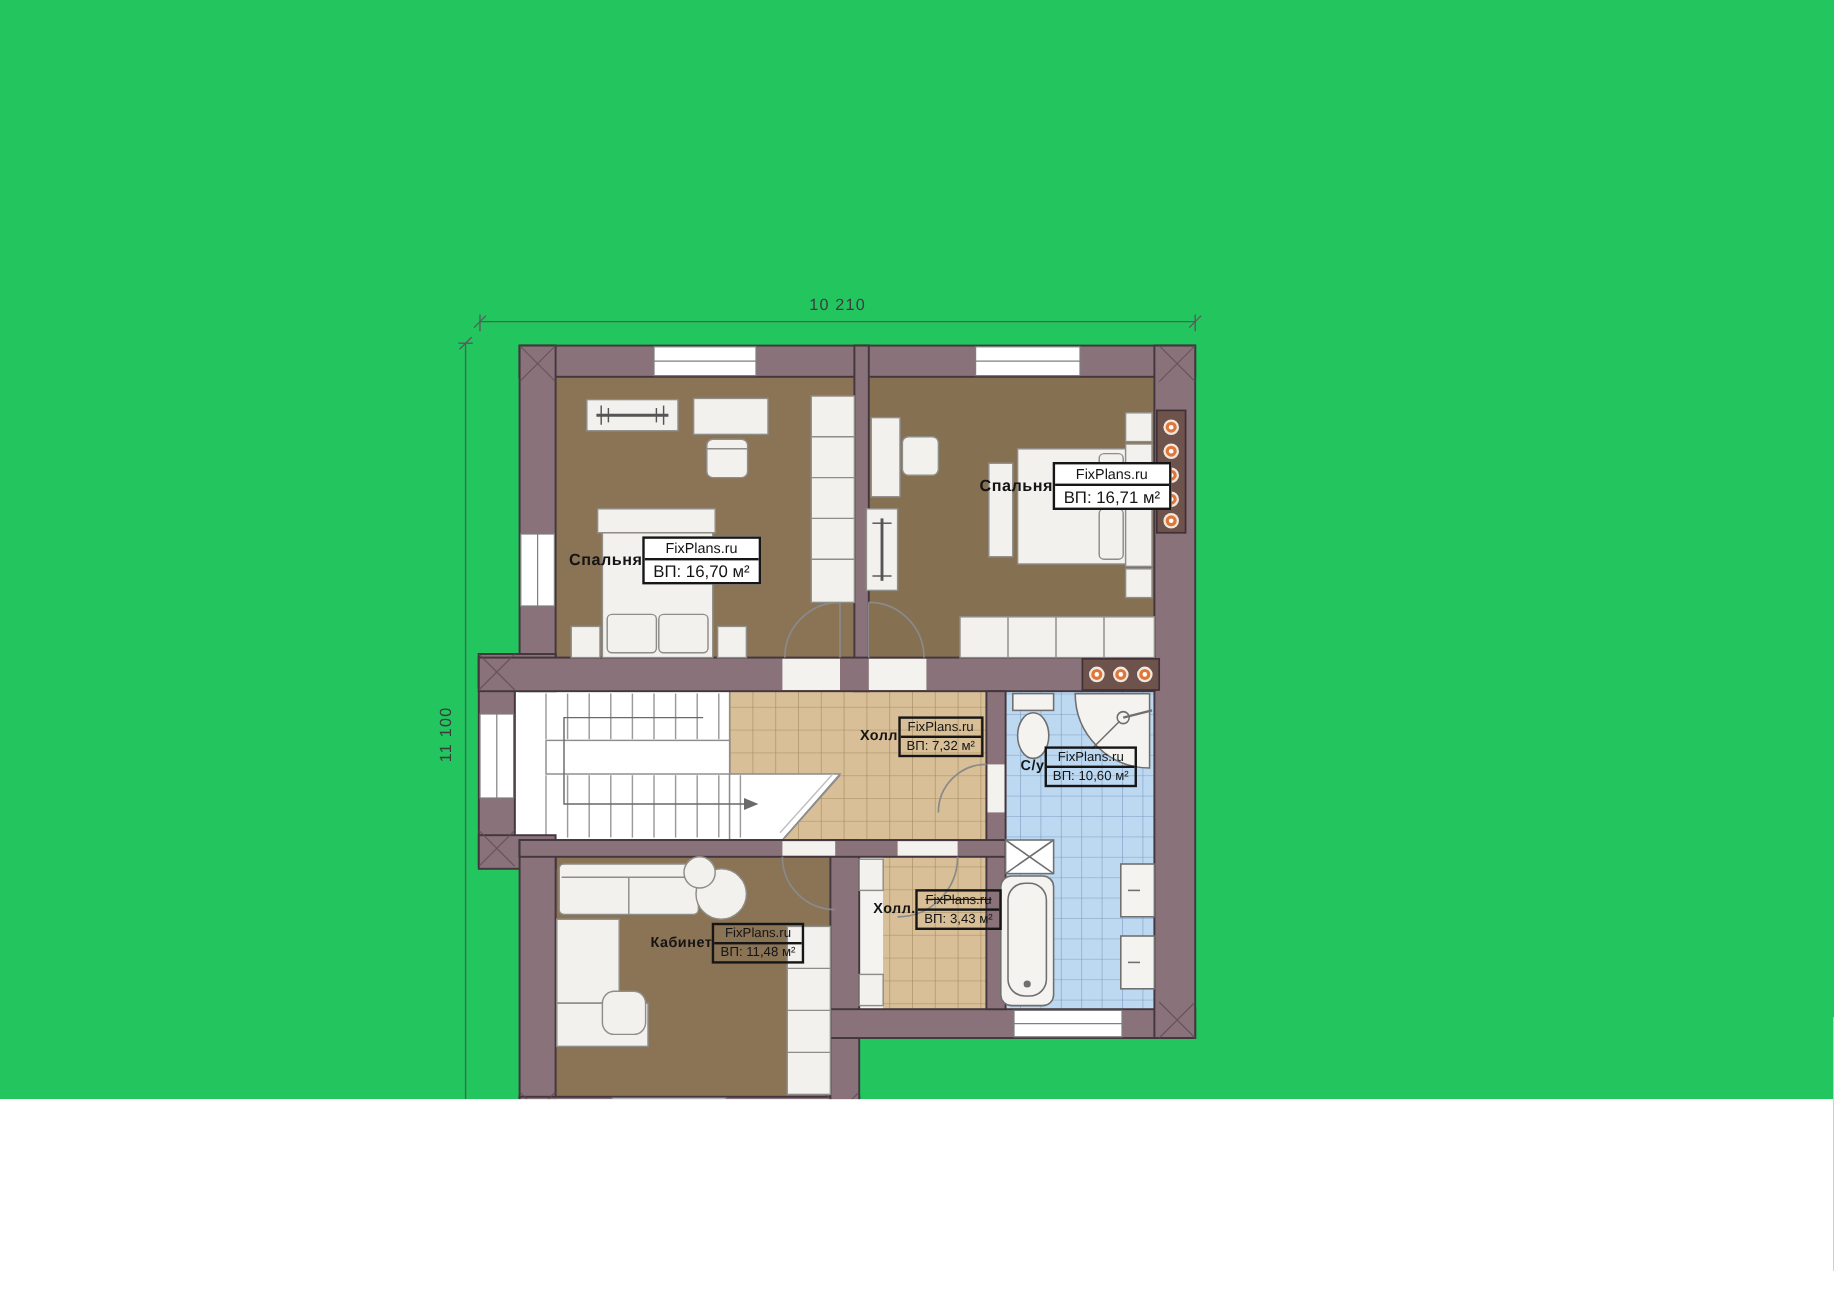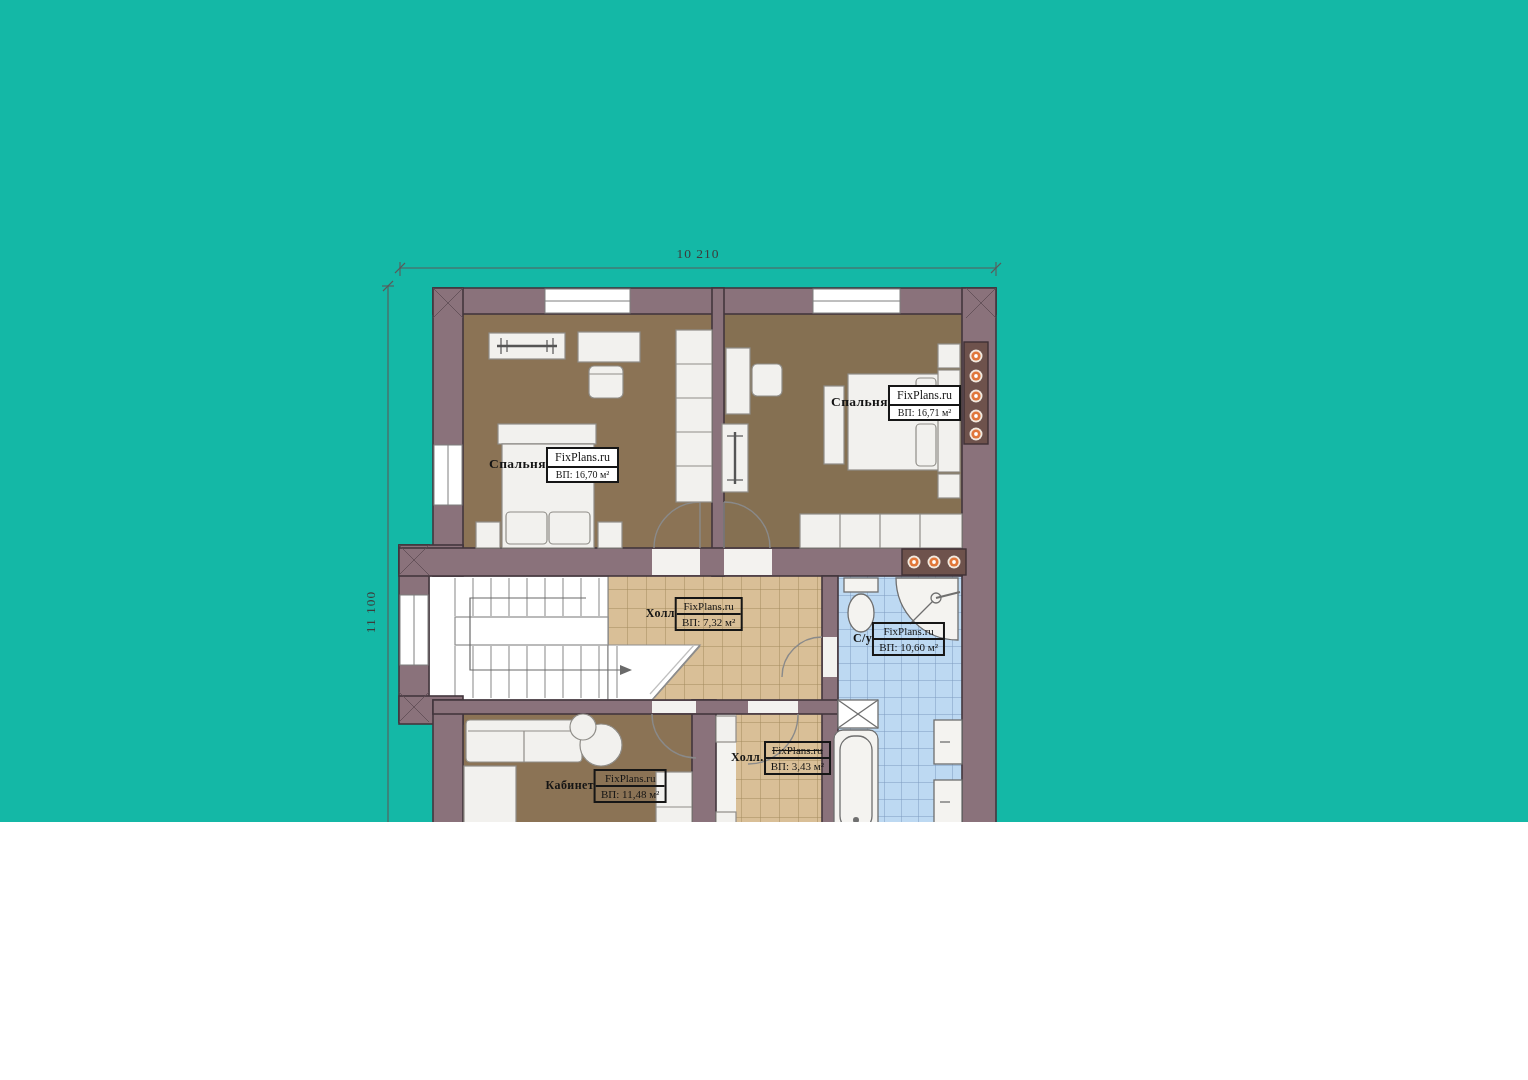--- a/index.html
+++ b/index.html
@@ -1,26 +1,26 @@
 <!DOCTYPE html>
 <html><head>
 <meta charset="utf-8">
 <style>
   html,body{margin:0;padding:0;background:#ffffff;}
-  .stage{position:relative;width:1528px;height:822px;background:#14b8a6;overflow:hidden;
-         font-family:Liberation Serif, serif;}
+  .stage{position:relative;width:1528px;height:916px;background:#22c55e;overflow:hidden;
+         font-family:Liberation Sans, sans-serif;}
   .plan-svg{position:absolute;left:0;top:0;}
   
   .room-label{position:absolute;display:flex;flex-direction:row;align-items:center;
               color:#141414;transform:translateX(-50%);z-index:5;}
   .room-label .room-name{font-weight:bold;font-size:13px;letter-spacing:.4px;margin-bottom:2px;
                          white-space:nowrap;}
   .room-label .label-box{border:2px solid #161616;text-align:center;}
   .room-label .wm{border-bottom:2px solid #161616;padding:1px 7px;font-size:12px;white-space:nowrap;}
-  .room-label .area{padding:1px 7px;font-size:10px;white-space:nowrap;}
+  .room-label .area{padding:1px 7px;font-size:14px;white-space:nowrap;}
   .room-label.lg .room-name{font-size:13.5px;}
   .room-label.lg .label-box{background:#ffffff;}
   .room-label.sm .room-name{font-size:12px;}
   .room-label.sm .wm,.room-label.sm .area{font-size:11px;padding:1px 5px;}
   .room-label.struck .wm{text-decoration:line-through;}
   
   .dim-label{position:absolute;font-size:13.5px;color:#3c3c3c;letter-spacing:1px;z-index:5;}
   .dim-top{transform:translateX(-50%);}
   .dim-left{transform:translate(-50%,-50%) rotate(-90deg);}
 </style>
@@ -293,21 +293,21 @@
 </div>
 
 <div class="room-label lg" style="left:896px;top:385px;">
   <div class="room-name">Спальня</div>
   <div class="label-box">
     <div class="wm">FixPlans.ru</div>
     <div class="area">ВП: 16,71 м²</div>
   </div>
 </div>
 
-<div class="room-label sm" style="left:694px;top:597px;">
+<div class="room-label sm" style="left:768px;top:597px;">
   <div class="room-name">Холл</div>
   <div class="label-box">
     <div class="wm">FixPlans.ru</div>
     <div class="area">ВП: 7,32 м²</div>
   </div>
 </div>
 
 <div class="room-label sm" style="left:899px;top:622px;">
   <div class="room-name">С/у</div>
   <div class="label-box">

